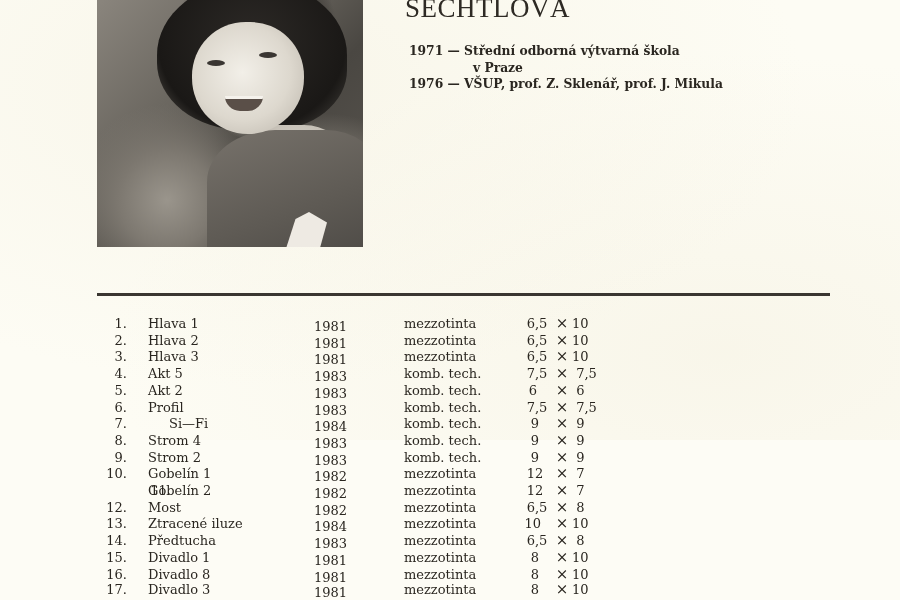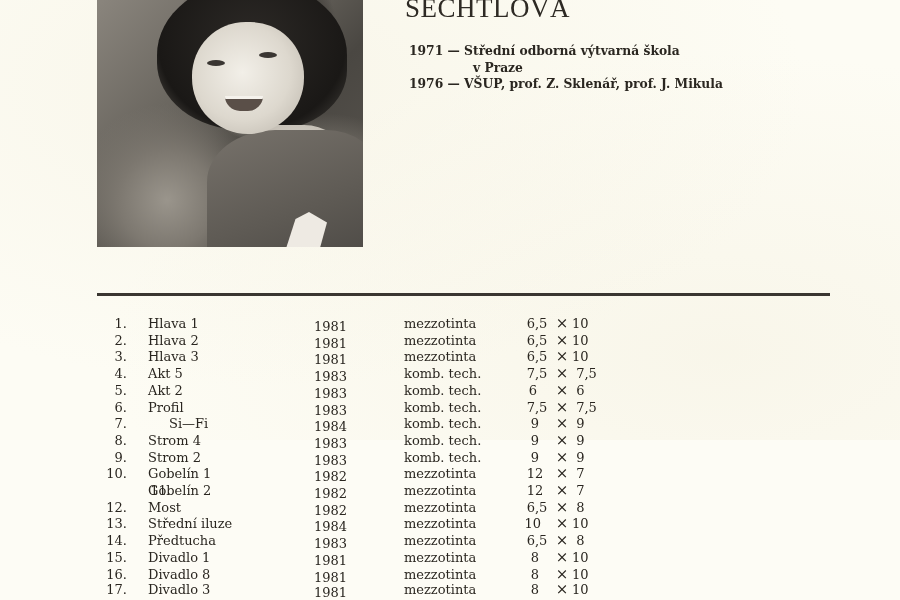--- a/index.html
+++ b/index.html
@@ -220,21 +220,21 @@
         <span class="c-num" style="white-space: pre;">12.</span>
         <span class="c-title" style="white-space: pre;">Most</span>
         <span class="c-year" style="white-space: pre;">1982</span>
         <span class="c-tech" style="white-space: pre;">mezzotinta</span>
         <span class="c-w" style="white-space: pre;">6,5</span>
         <span class="c-x" style="white-space: pre;">×</span>
         <span class="c-h" style="white-space: pre;"> 8</span>
       </div>
       <div class="work-row" style="top: 200.4px;">
         <span class="c-num" style="white-space: pre;">13.</span>
-        <span class="c-title" style="white-space: pre;">Střední iluze</span>
+        <span class="c-title" style="white-space: pre;">Ztracené iluze</span>
         <span class="c-year" style="white-space: pre;">1984</span>
         <span class="c-tech" style="white-space: pre;">mezzotinta</span>
         <span class="c-w" style="white-space: pre;">10  </span>
         <span class="c-x" style="white-space: pre;">×</span>
         <span class="c-h" style="white-space: pre;">10</span>
       </div>
       <div class="work-row" style="top: 217.1px; padding-left: 28px;">
         <span class="c-num" style="white-space: pre;">14.</span>
         <span class="c-title" style="white-space: pre;">Předtucha</span>
         <span class="c-year" style="white-space: pre;">1983</span>

